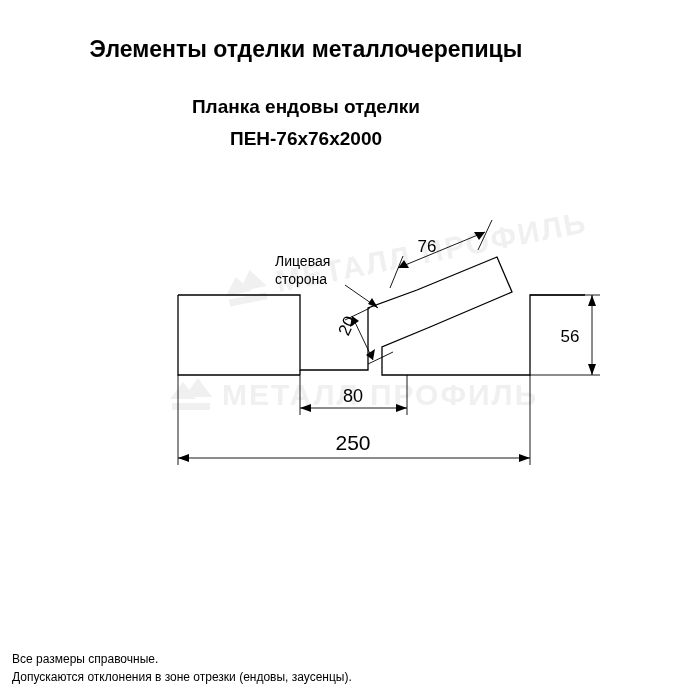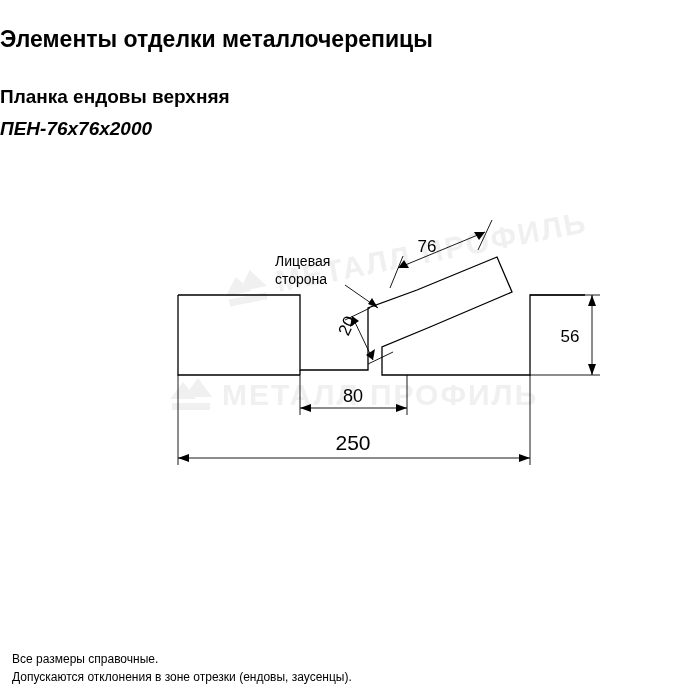--- a/index.html
+++ b/index.html
@@ -14,23 +14,24 @@
     color: #000000;
     position: relative;
     overflow: hidden;
   }
   .page {
     position: absolute;
     inset: 0;
   }
   .title-block {
     position: absolute;
-    top: 24px;
+    top: 34px;
     left: 0;
     width: 612px;
+    text-align: center;
   }
   .main-title {
     font-size: 23px;
     font-weight: bold;
     letter-spacing: 0px;
     margin: 0;
     line-height: 30px;
   }
   .sub-title {
     font-size: 19px;
@@ -38,21 +39,20 @@
     margin: 0;
     line-height: 26px;
     padding-top: 30px;
   }
   .code-title {
     font-size: 19px;
     font-weight: bold;
     margin: 0;
     line-height: 26px;
     padding-top: 6px;
-    font-style: italic;
   }
   .drawing-area {
     position: absolute;
     top: 180px;
     left: 0;
     width: 700px;
     height: 420px;
   }
   .drawing-area svg {
     display: block;
@@ -128,21 +128,21 @@
     font-family: "Liberation Sans", sans-serif;
   }
 </style>
 </head>
 <body>
 
 <div class="page">
 
   <div class="title-block">
     <h1 class="main-title">Элементы отделки металлочерепицы</h1>
-    <h2 class="sub-title">Планка ендовы верхняя</h2>
+    <h2 class="sub-title">Планка ендовы отделки</h2>
     <h3 class="code-title">ПЕН-76х76х2000</h3>
   </div>
 
   <div class="watermark wm1">
     <span class="wm-mark">
         <span class="wm-bar"></span>
       </span>
     <span>МЕТАЛЛ ПРОФИЛЬ</span>
   </div>
   <div class="watermark wm2">

